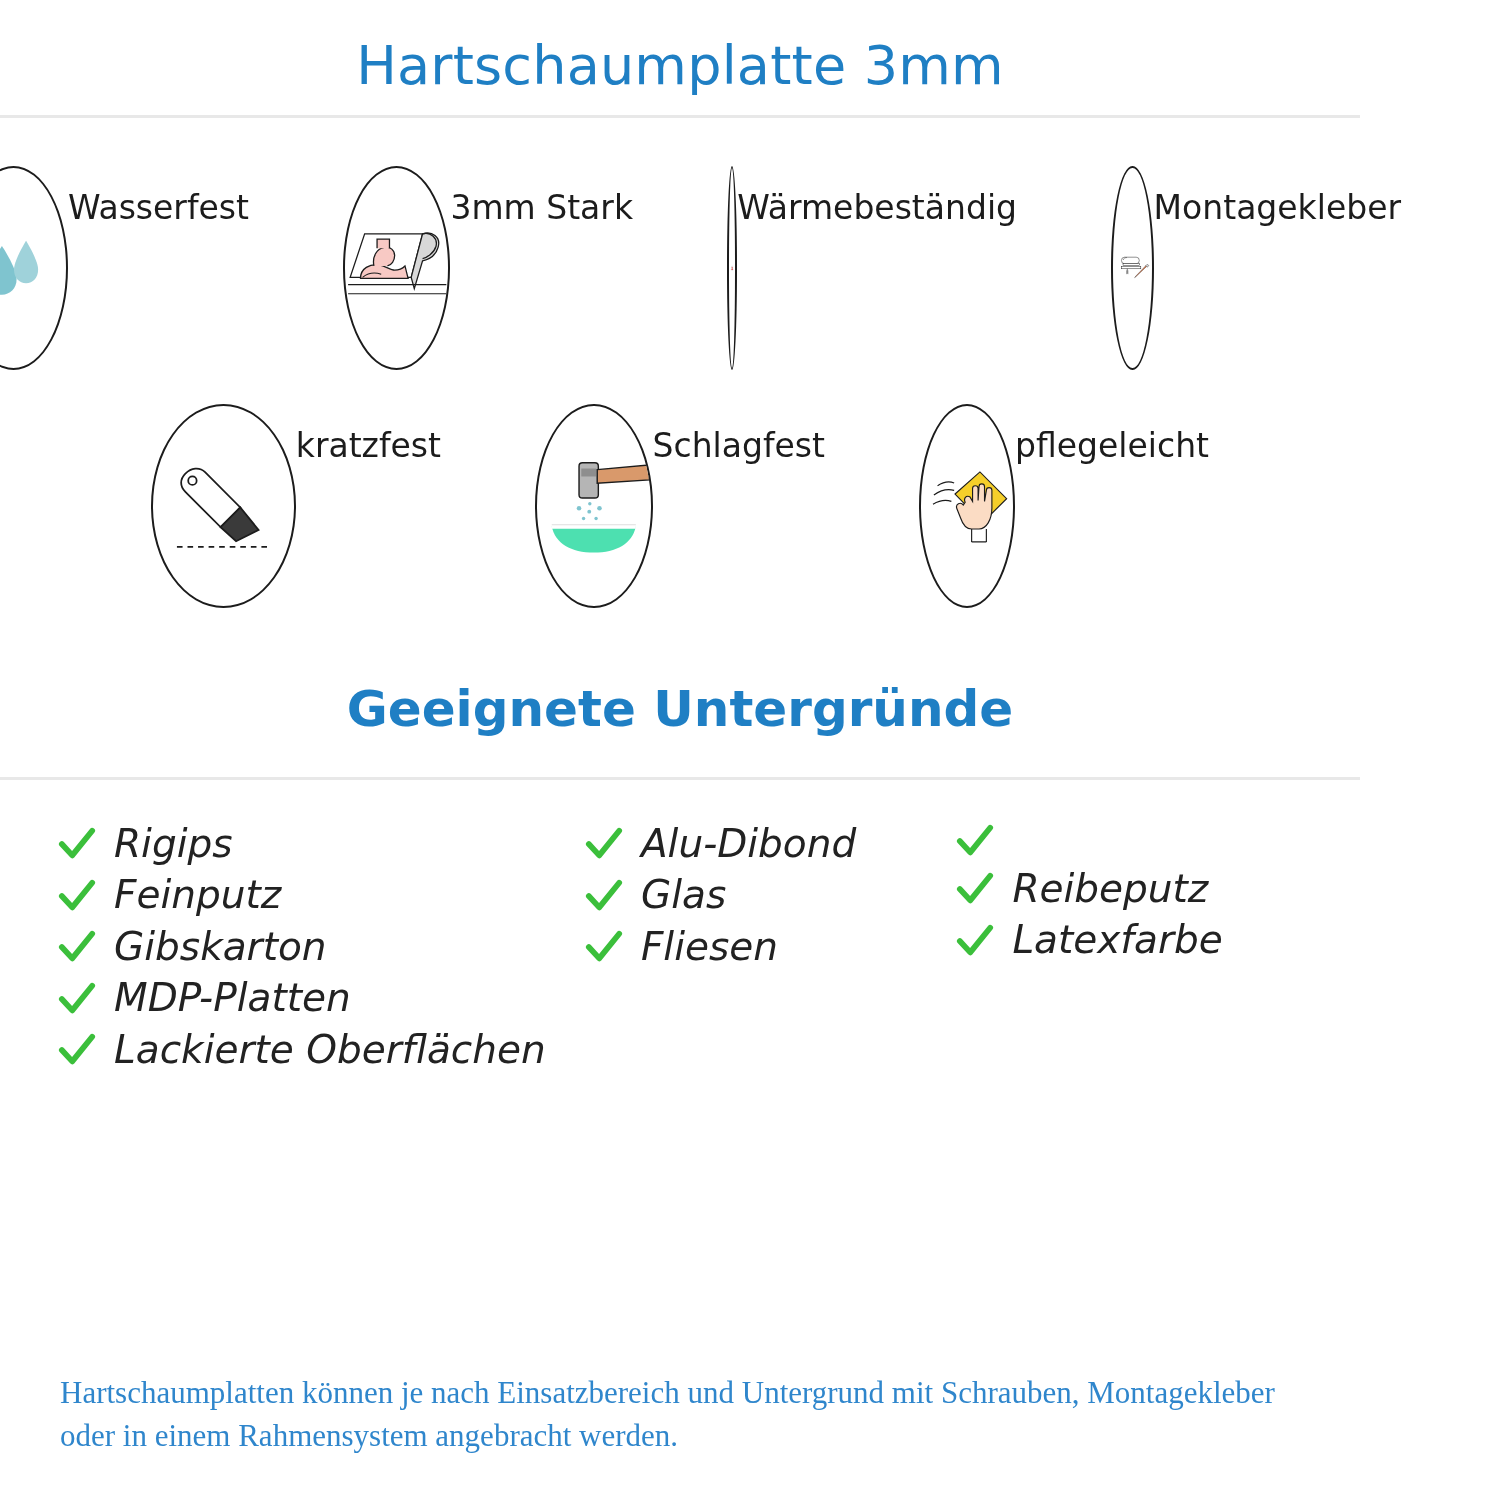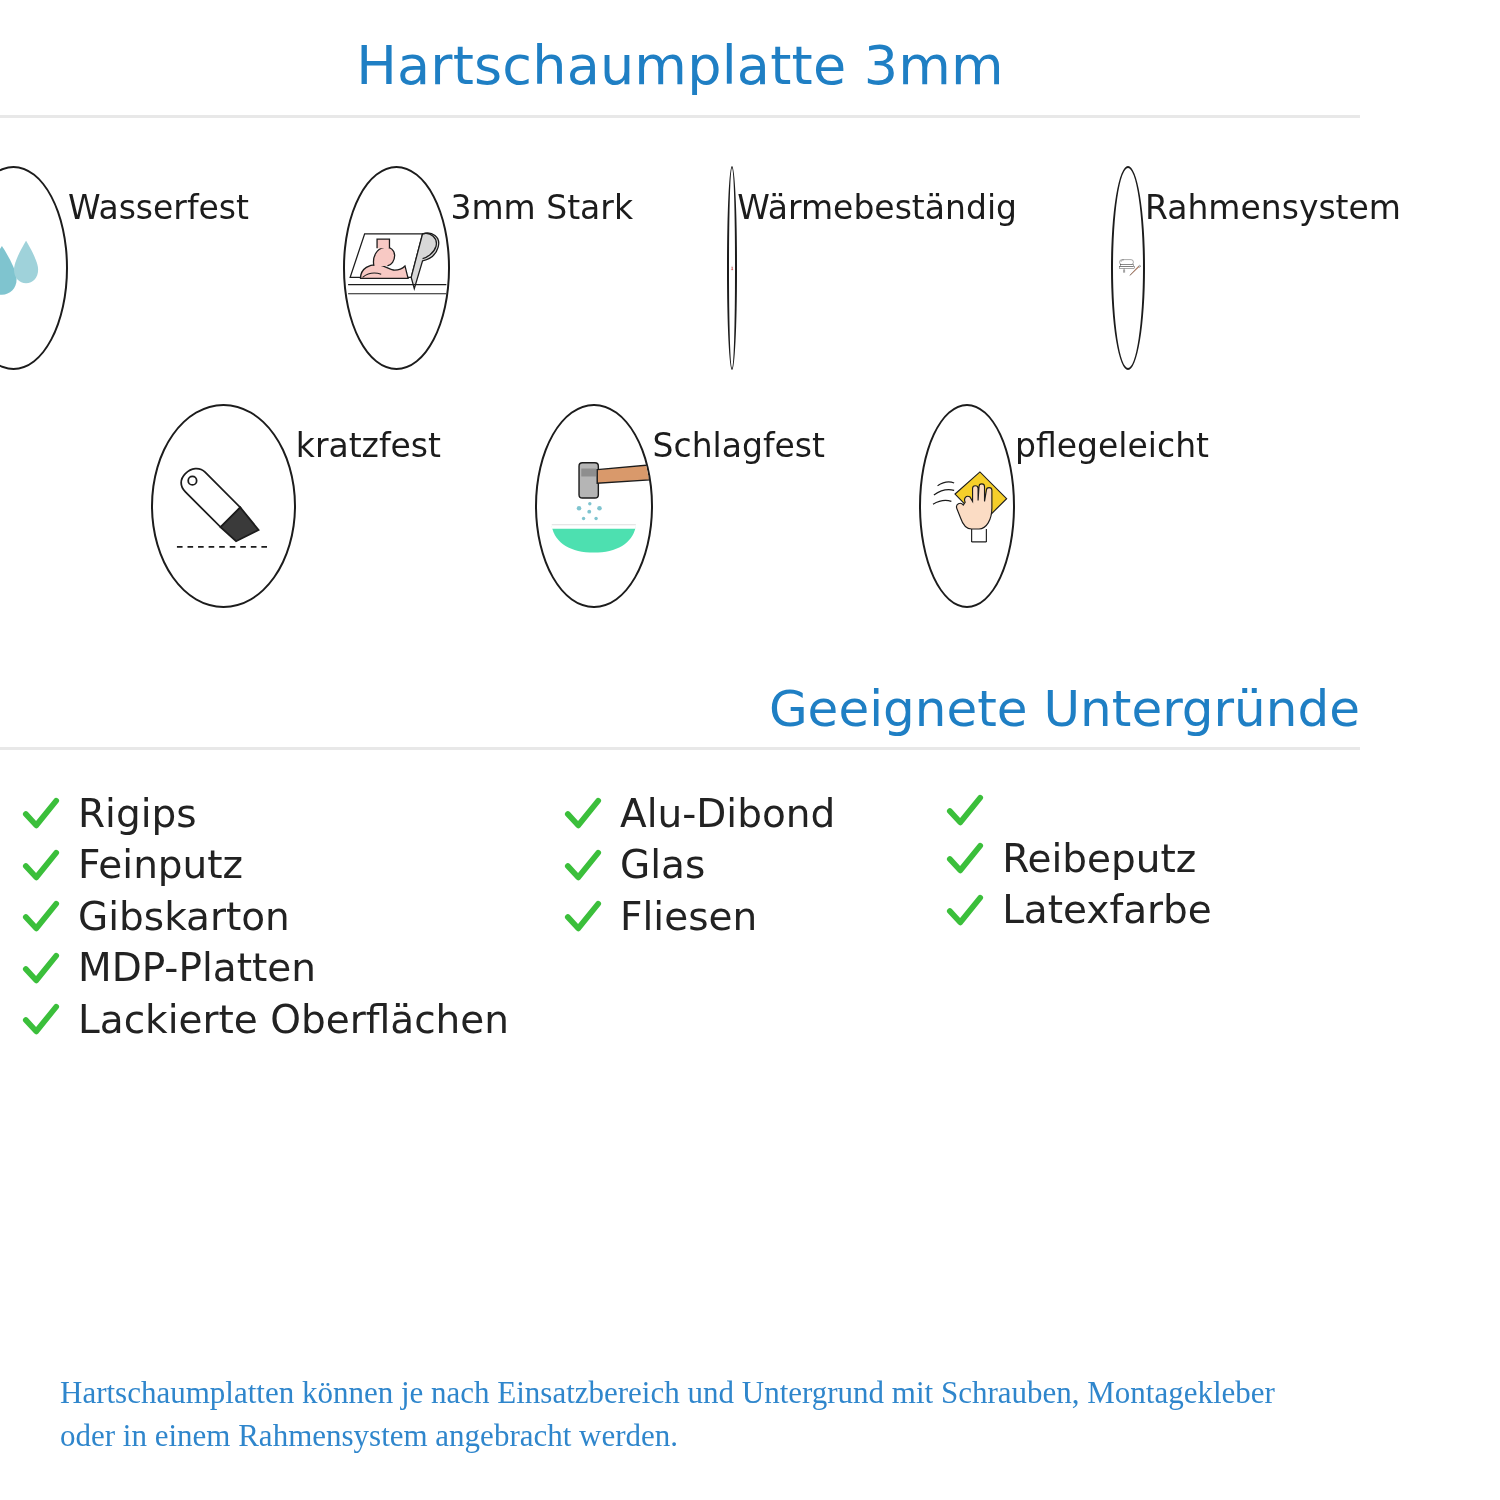--- a/index.html
+++ b/index.html
@@ -79,30 +79,30 @@
   }
 
   
   .subtitle-block {
     text-align: center;
     margin-top: 72px;
   }
   .sub-title {
     font-size: 50px;
     color: #1f7fc4;
-    font-weight: 400;
-    padding-bottom: 9px;
-    text-align: right;
+    font-weight: 700;
+    padding-bottom: 39px;
   }
 
   
   .substrates {
     display: flex;
-    padding: 42px 46px 0 22px;
+    padding: 42px 46px 0 58px;
     box-sizing: border-box;
+    font-style: italic;
   }
   .col {
     display: flex;
     flex-direction: column;
     gap: 7px;
   }
   .col.c1 { width: 610px; }
   .col.c2 { width: 430px; }
   .col.c3 { width: 414px; }
 
@@ -205,21 +205,21 @@
             <path d="M54 58 C54 50 62 46 72 46" fill="none" stroke="#1c1c1c" stroke-width="2.5"></path>
             <rect x="52" y="78" width="84" height="10" fill="#ffffff" stroke="#1c1c1c" stroke-width="2.5"></rect>
             <rect x="44" y="92" width="100" height="12" fill="#ffffff" stroke="#1c1c1c" stroke-width="2.5"></rect>
             <path d="M74 104 L74 130" stroke="#1c1c1c" stroke-width="3"></path>
             <path d="M70 112 L70 132 M78 112 L78 132" stroke="#1c1c1c" stroke-width="1.6"></path>
 
             <path d="M170 88 L120 140 L112 150 L122 142 L174 92 Z" fill="#ef7b45" stroke="#1c1c1c" stroke-width="2"></path>
             <path d="M170 88 L178 80 L186 88 L176 96 Z" fill="#d8d8d8" stroke="#1c1c1c" stroke-width="2"></path>
           </svg>
         </div>
-        <div class="feature-label">Rahmensystem</div>
+        <div class="feature-label">Montagekleber</div>
       </div>
 
     </div>
 
     <div class="feature-row row2">
 
       <div class="feature">
         <div class="icon-circle">
           <svg width="200" height="200" viewBox="0 0 200 200">
 

